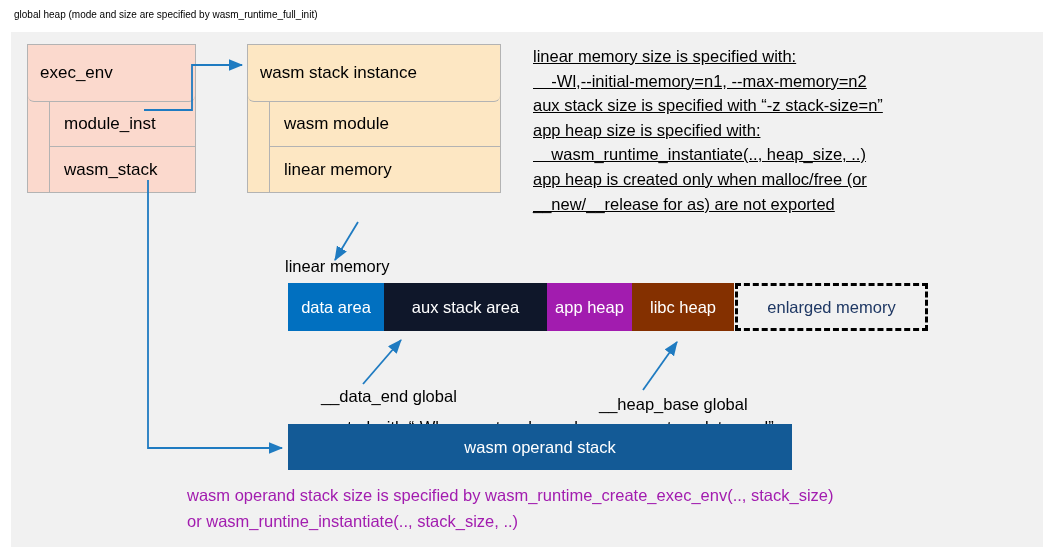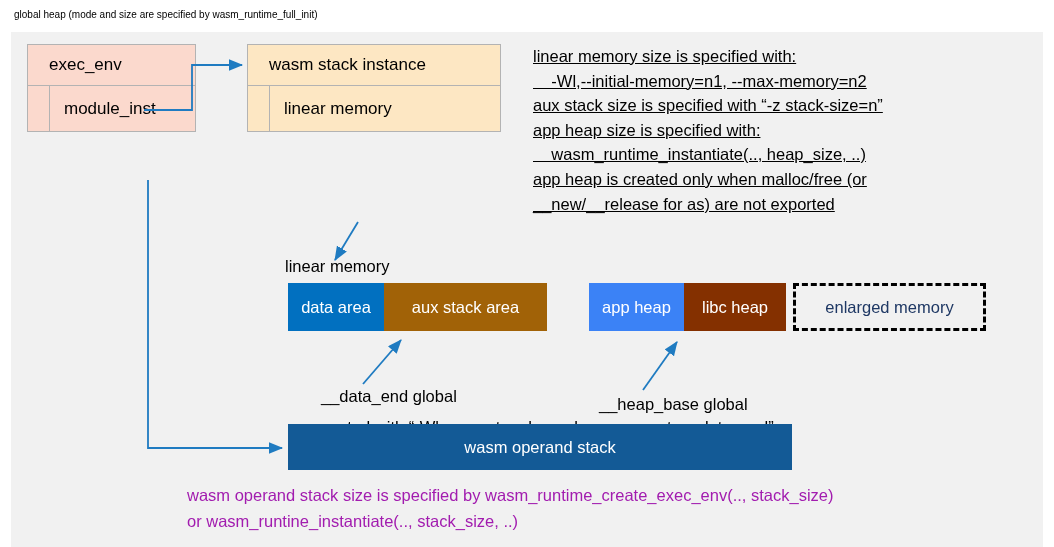--- a/index.html
+++ b/index.html
@@ -36,27 +36,28 @@
   }
 
   
   .struct {
     position: absolute;
     box-sizing: border-box;
     border: 1px solid #b3b3b3;
   }
   .struct-header {
     box-sizing: border-box;
-    height: 41px;
+    height: 57px;
     border-bottom: 1px solid #b3b3b3;
     display: flex;
     align-items: center;
-    padding-left: 21px;
+    padding-left: 12px;
     font-size: 17px;
     white-space: nowrap;
+    border-radius: 6px;
   }
   .struct-body {
     display: flex;
     box-sizing: border-box;
   }
   .struct-indent {
     width: 22px;
     box-sizing: border-box;
     border-right: 1px solid #b3b3b3;
     flex: 0 0 22px;
@@ -130,21 +131,21 @@
     align-items: center;
     justify-content: center;
     font-size: 16.5px;
     color: #ffffff;
     white-space: nowrap;
   }
   .mem-seg.enlarged {
     border: 3px dashed #000000;
     background: #f1f1f1;
     color: #1f3864;
-    margin-left: 7px;
+    margin-left: 1px;
   }
 
   
   .anno {
     position: absolute;
     font-size: 16.5px;
     white-space: nowrap;
     color: #000;
   }
   #anno-data-end  { left: 310px; top: 355px; }
@@ -193,51 +194,53 @@
 <div id="page-title">global heap (mode and size are specified by wasm_runtime_full_init)</div>
 
 <div id="canvas" style="background: rgb(241, 241, 241);">
 
   <div class="struct" id="exec-env-box" style="background: rgb(251, 217, 205);">
     <div class="struct-header">exec_env</div>
     <div class="struct-body">
       <div class="struct-indent"></div>
       <div class="struct-rows">
         <div class="struct-row">module_inst</div>
+        <div class="struct-row">wasm_stack</div>
       </div>
     </div>
   </div>
 
   <div class="struct" id="module-instance-box" style="background: rgb(253, 231, 195);">
     <div class="struct-header">wasm stack instance</div>
     <div class="struct-body">
       <div class="struct-indent"></div>
       <div class="struct-rows">
+        <div class="struct-row">wasm module</div>
         <div class="struct-row">linear memory</div>
       </div>
     </div>
   </div>
 
   <div id="info-text">linear memory size is specified with:
     -Wl,--initial-memory=n1, --max-memory=n2
 aux stack size is specified with “-z stack-size=n”
 app heap size is specified with:
     wasm_runtime_instantiate(.., heap_size, ..)
 app heap is created only when malloc/free (or
 __new/__release for as) are not exported</div>
 
   <div id="linear-memory-label">linear memory</div>
   <div id="memory-bar">
       <div class="mem-seg" style="width: 96px; background: rgb(1, 112, 192); color: rgb(255, 255, 255);">
         <span>data area</span>
       </div>
-      <div class="mem-seg" style="width: 163px; background: #a16207; color: rgb(255, 255, 255);">
+      <div class="mem-seg" style="width: 163px; background: #0f172a; color: rgb(255, 255, 255);">
         <span>aux stack area</span>
       </div>
-      <div class="mem-seg" style="width: 95px; background: #3b82f6; color: rgb(255, 255, 255); margin-left: 42px;">
+      <div class="mem-seg" style="width: 85px; background: #a21caf; color: rgb(255, 255, 255);">
         <span>app heap</span>
       </div>
       <div class="mem-seg" style="width: 102px; background: rgb(132, 48, 0); color: rgb(255, 255, 255);">
         <span>libc heap</span>
       </div>
       <div class="mem-seg enlarged" style="width: 193px; background: rgb(241, 241, 241); color: rgb(31, 56, 100);">
         <span>enlarged memory</span>
       </div>
     </div>
 

